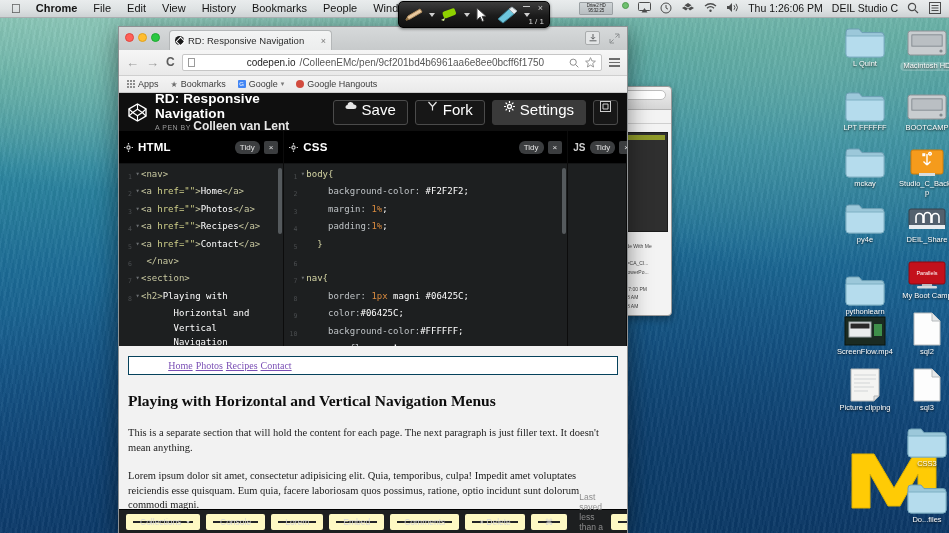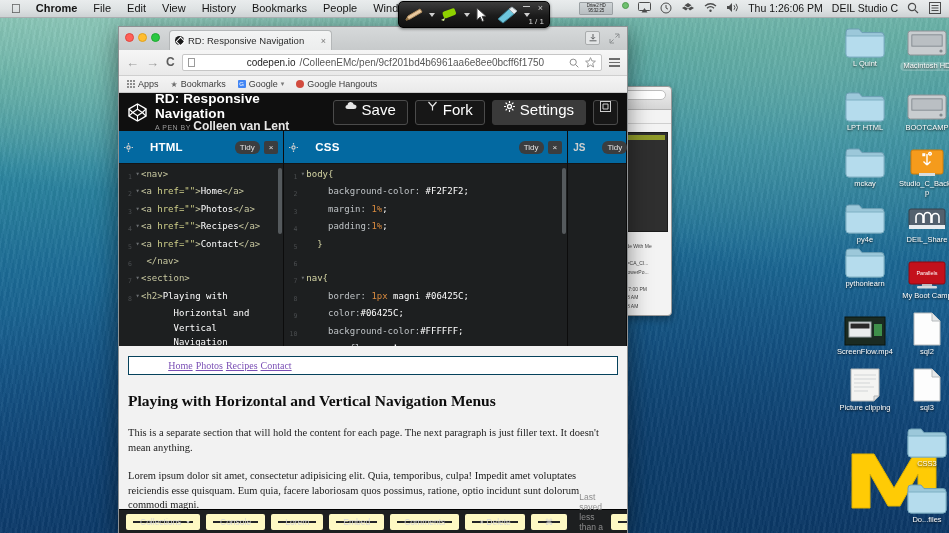--- a/index.html
+++ b/index.html
@@ -155,21 +155,21 @@
   }
   .cp-btn.filled{ background:#3a3a3a; border-color:#3a3a3a; }
   .cp-btn.sq{ padding:0 6px; }
 
   .cp-editors{ height:215px; display:flex; flex:none; background:#1d1f20; }
   .edpane{ position:relative; display:flex; flex-direction:column; min-width:0; border-right:1px solid #0c0c0c;}
   .edpane.html{ width:166px; }
   .edpane.css{ width:285px; }
   .edpane.js{ width:59px; }
   .ed-head{
-    height:22px; background:#0369a1; display:flex; align-items:center; padding:16px 5px; gap:17px; flex:none;
+    height:22px; background:#000000; display:flex; align-items:center; padding:16px 5px; gap:5px; flex:none;
     border-bottom:1px solid #141516;
   }
   .ed-gear{ color:#cfcfcf; font-size:9px; }
   .ed-name{ color:#fff; font-size:11.5px; font-weight:bold; letter-spacing:.2px;}
   .ed-head .rightgrp{ margin-left:auto; display:flex; align-items:center; gap:4px;}
   .tidy{ background:#3b3d3f; color:#e4e4e4; font-size:8px; padding:2px 5px; border-radius:6px;}
   .xbtn{ background:#3b3d3f; color:#e4e4e4; font-size:8px; padding:2px 5px; border-radius:2px;}
   .ed-body{
     flex:1; background:#1d1f20; overflow:hidden; position:relative;
     font-family:"DejaVu Sans Mono","Liberation Mono",monospace; font-size:9px; line-height:14.4px;
@@ -612,21 +612,21 @@
           <circle cx="34" cy="23" r="1.6" fill="#83888c"></circle>
         </svg>
       </div><div class="lbl hl">Macintosh HD</div></div>
     <div class="dicon" style="left: 836px; top: 84px;">
       <div class="ico-art">
         <svg width="40" height="31" viewBox="0 0 40 31">
           <path d="M1 5 Q1 2 4 2 H14 L17 5.6 H36 Q39 5.6 39 8.6 V27 Q39 30 36 30 H4 Q1 30 1 27 Z" fill="#9cc8da" stroke="#6e9fb4"></path>
           <path d="M1 9 H39 V27 Q39 30 36 30 H4 Q1 30 1 27 Z" fill="#b5dced" stroke="#7fb0c4"></path>
         </svg>
       </div>
-      <div class="lbl">LPT HTML</div>
+      <div class="lbl">LPT FFFFFF</div>
     </div>
     <div class="dicon" style="left: 898px; top: 84px;">
       <div class="ico-art">
         <svg width="40" height="30" viewBox="0 0 40 30">
           <rect x="1" y="3" width="38" height="24" rx="2.5" fill="#c9cdd0" stroke="#8d9296"></rect>
           <rect x="4" y="6" width="32" height="13" rx="1.5" fill="#9ba1a6"></rect>
           <rect x="5.5" y="7.5" width="29" height="10" rx="1" fill="#babfc3"></rect>
           <circle cx="34" cy="23" r="1.6" fill="#83888c"></circle>
         </svg>
       </div>
@@ -663,21 +663,21 @@
     <div class="dicon" style="left: 898px; top: 196px;">
       <div class="ico-art">
         <svg width="40" height="30" viewBox="0 0 40 30">
           <rect x="2" y="5" width="36" height="19" rx="2" fill="#53616e" stroke="#38424c"></rect>
           <path d="M9 19 V13 a3.5 3.5 0 0 1 7 0 V19 M17 19 V12 a3.5 3.5 0 0 1 7 0 V19 M25 19 V13 a3.5 3.5 0 0 1 7 0 V19" stroke="#fff" fill="none" stroke-width="1.6"></path>
           <rect x="2" y="21" width="36" height="4" fill="#e8ecef"></rect>
         </svg>
       </div>
       <div class="lbl">DEIL_Share</div>
     </div>
-    <div class="dicon" style="left: 836px; top: 240px;">
+    <div class="dicon" style="left: 836px; top: 268px;">
       <div class="ico-art">
         <svg width="40" height="31" viewBox="0 0 40 31">
           <path d="M1 5 Q1 2 4 2 H14 L17 5.6 H36 Q39 5.6 39 8.6 V27 Q39 30 36 30 H4 Q1 30 1 27 Z" fill="#9cc8da" stroke="#6e9fb4"></path>
           <path d="M1 9 H39 V27 Q39 30 36 30 H4 Q1 30 1 27 Z" fill="#b5dced" stroke="#7fb0c4"></path>
         </svg>
       </div>
       <div class="lbl">pythonlearn</div>
     </div>
     <div class="dicon" style="left: 898px; top: 252px;">
       <div class="ico-art">

